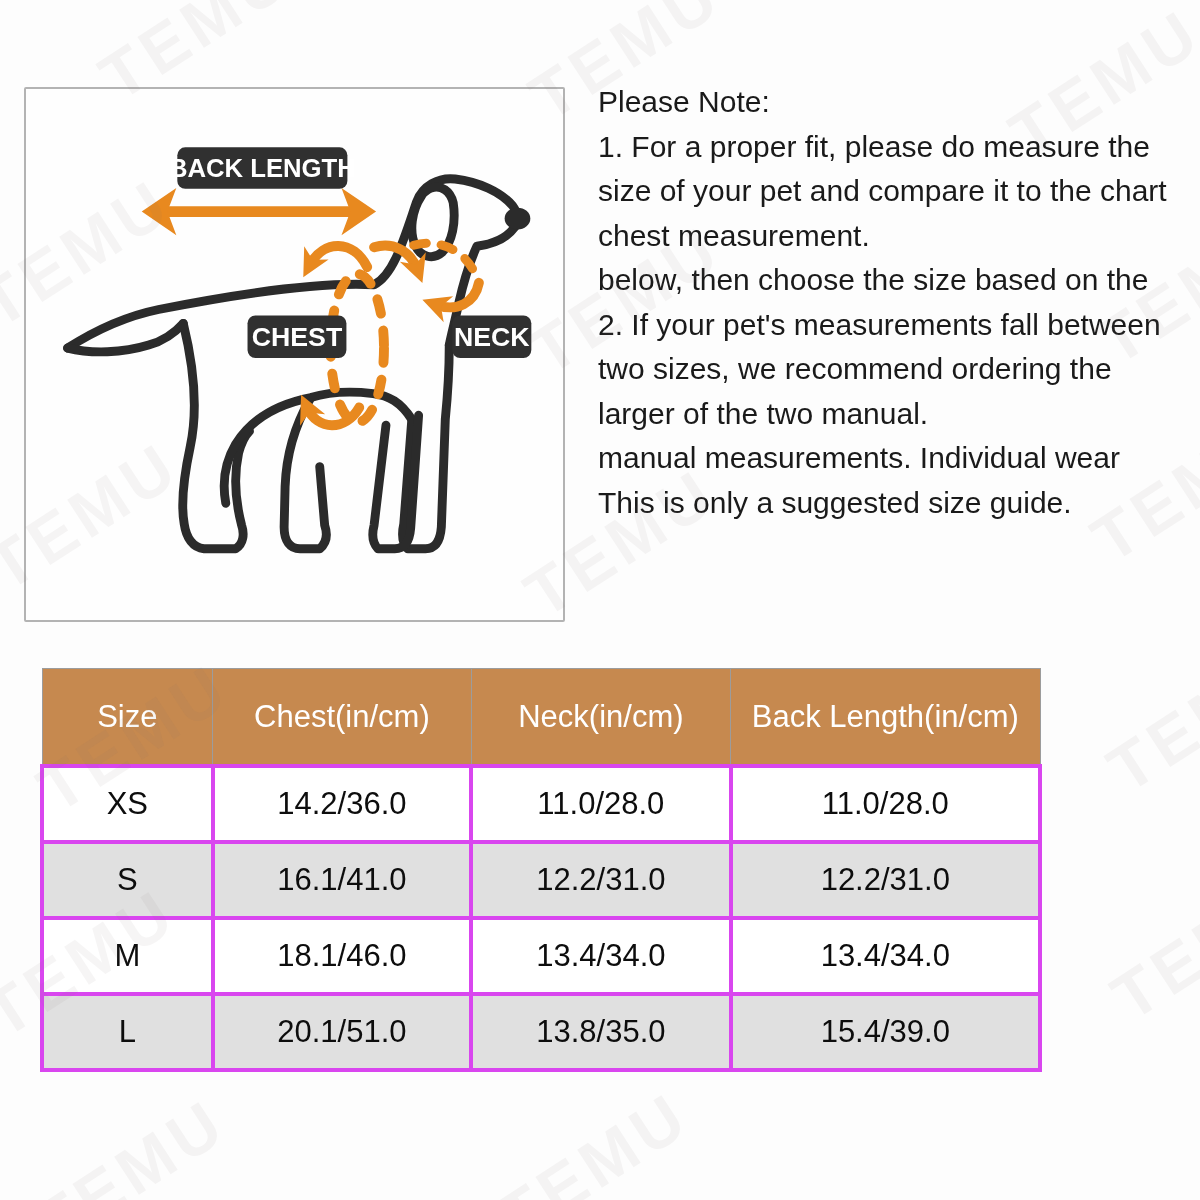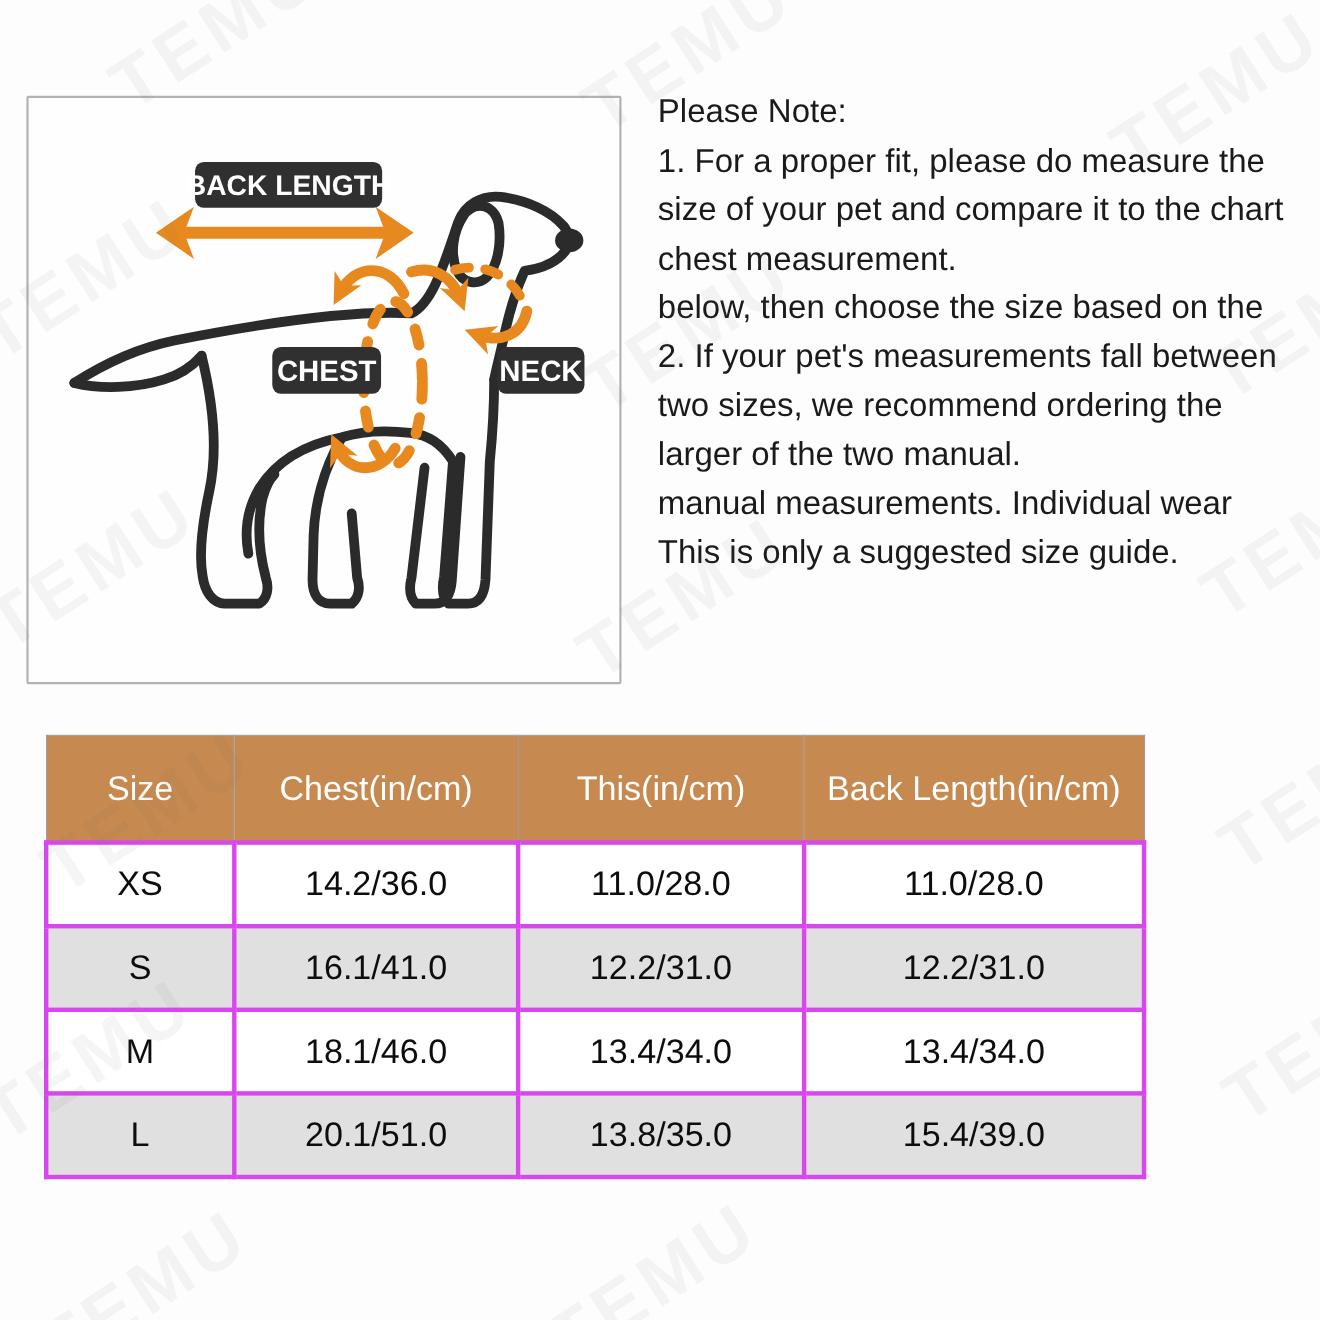--- a/index.html
+++ b/index.html
@@ -134,21 +134,21 @@
     <colgroup>
       <col style="width:17.1%">
       <col style="width:25.9%">
       <col style="width:26.0%">
       <col style="width:31.0%">
     </colgroup>
     <thead>
       <tr>
           <th>Size</th>
           <th>Chest(in/cm)</th>
-          <th>This(in/cm)</th>
+          <th>Neck(in/cm)</th>
           <th>Back Length(in/cm)</th>
         </tr>
     </thead>
     <tbody>
         <tr>
           <td>XS</td>
           <td>14.2/36.0</td>
           <td>11.0/28.0</td>
           <td>11.0/28.0</td>
         </tr>

